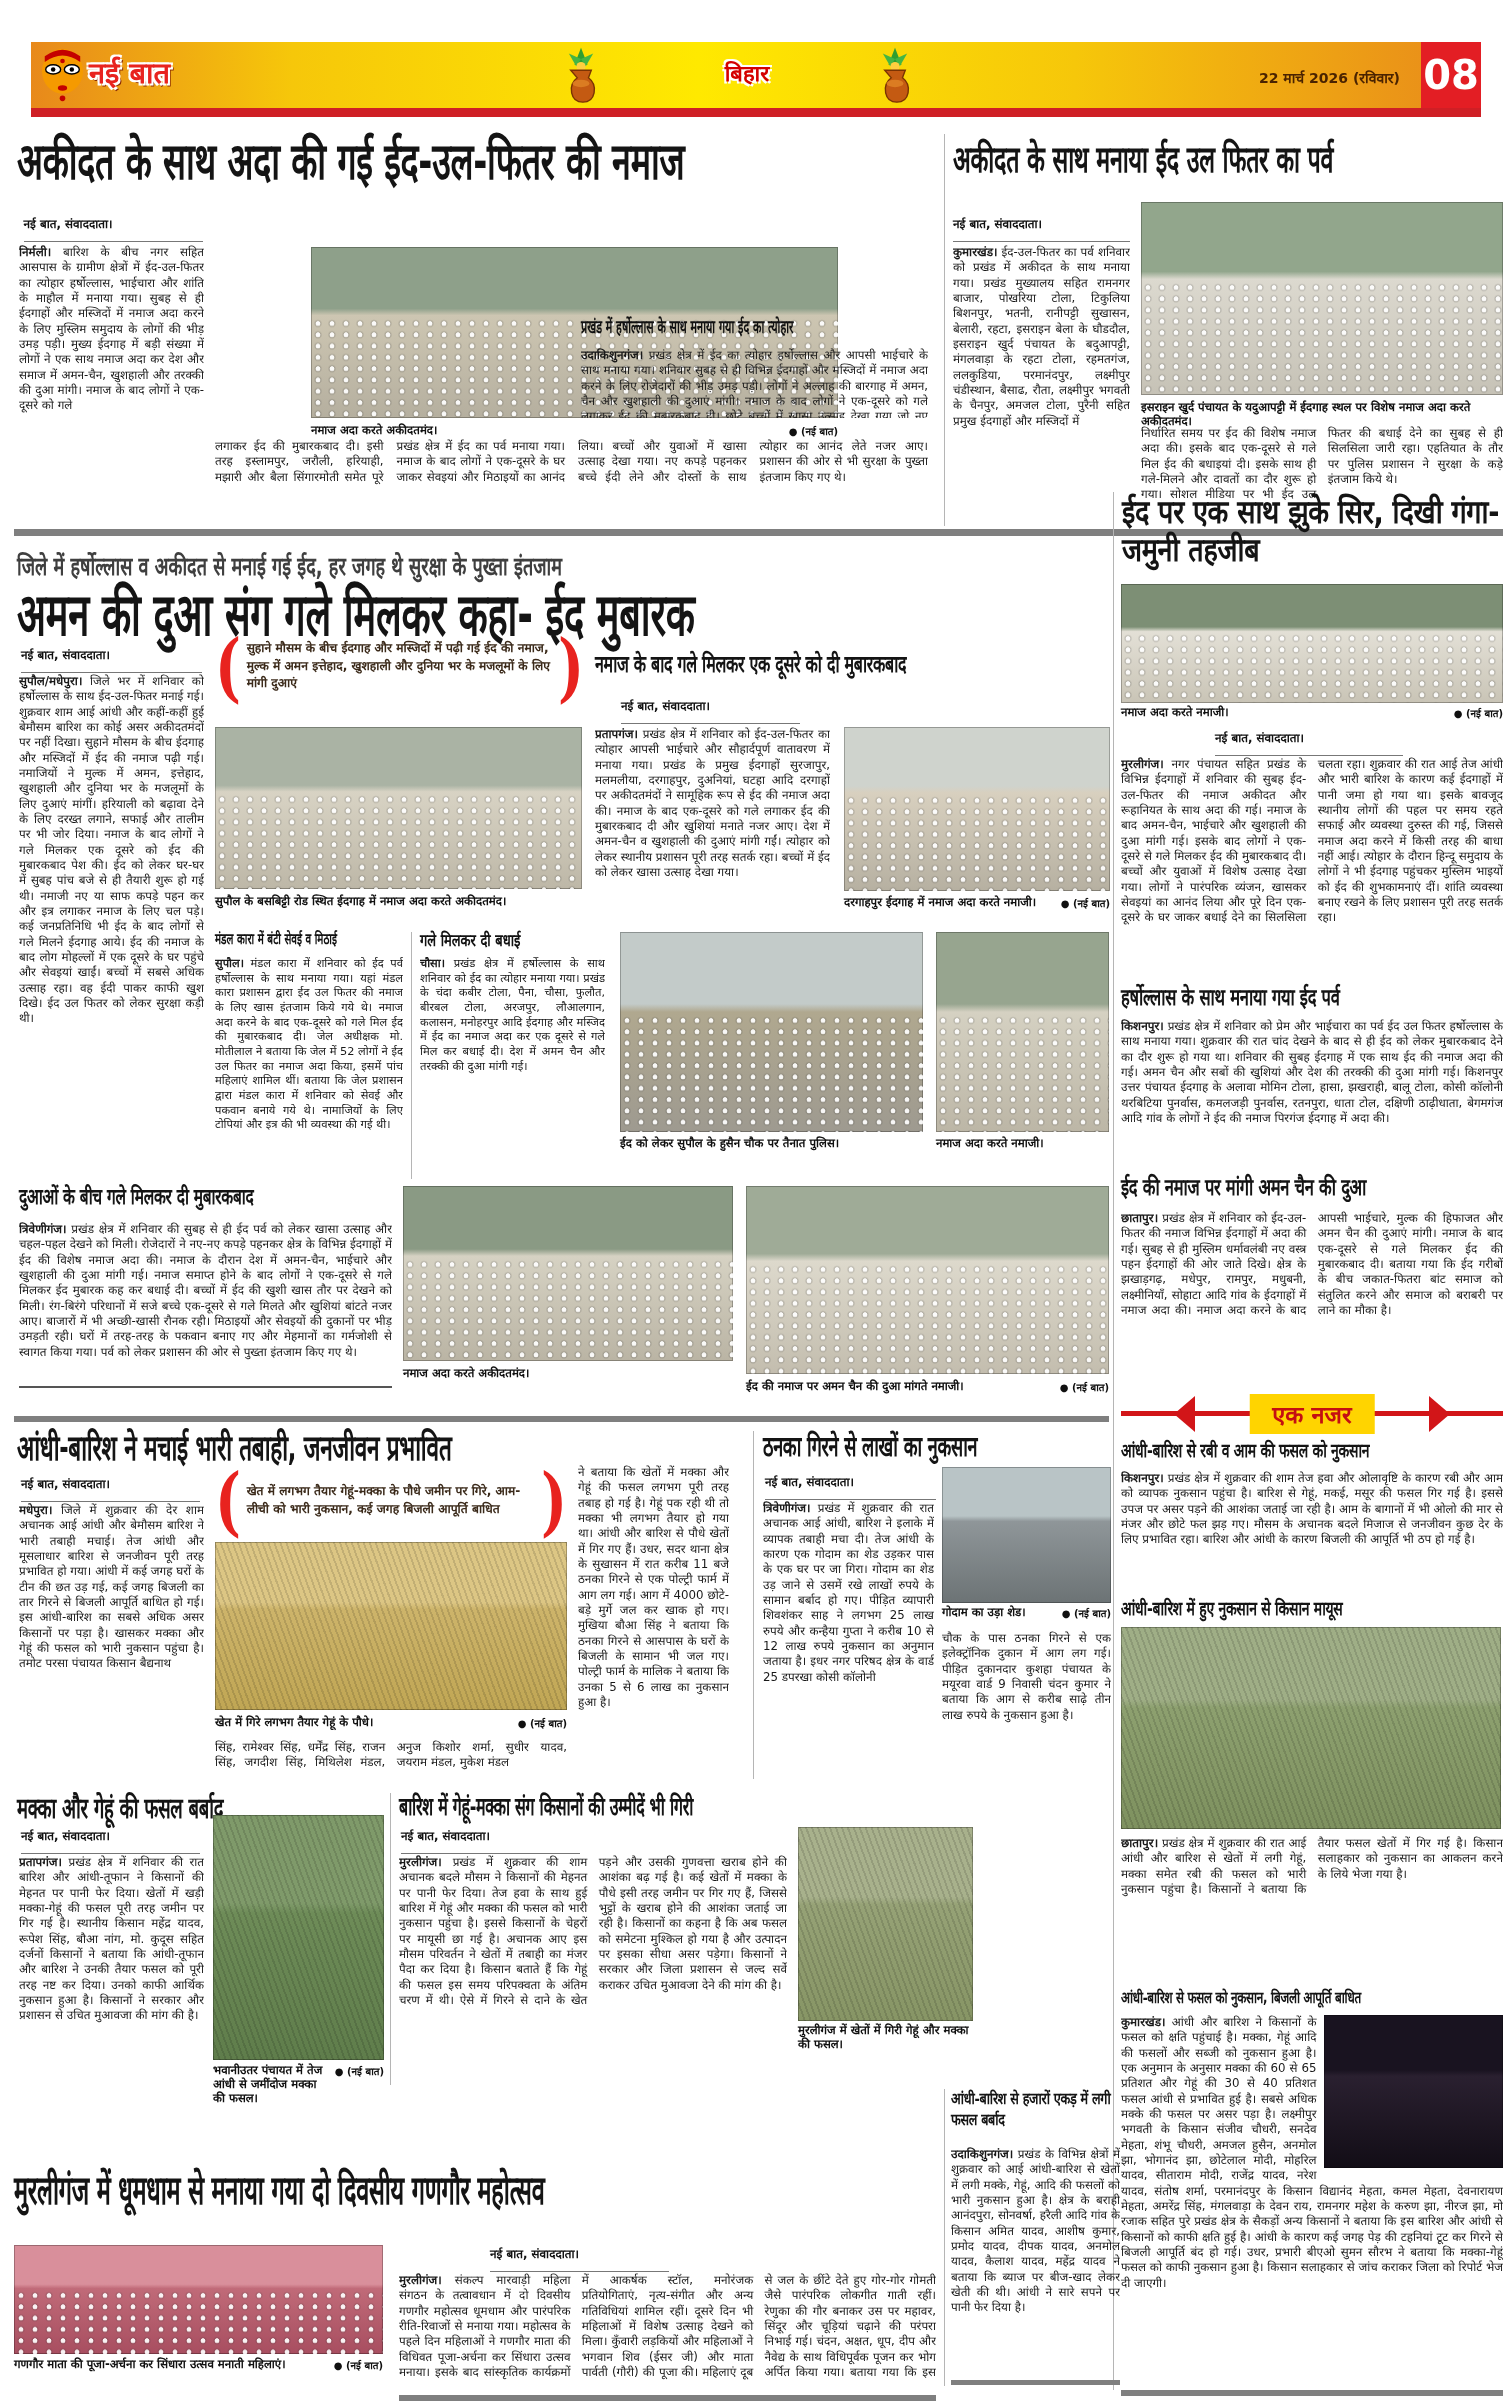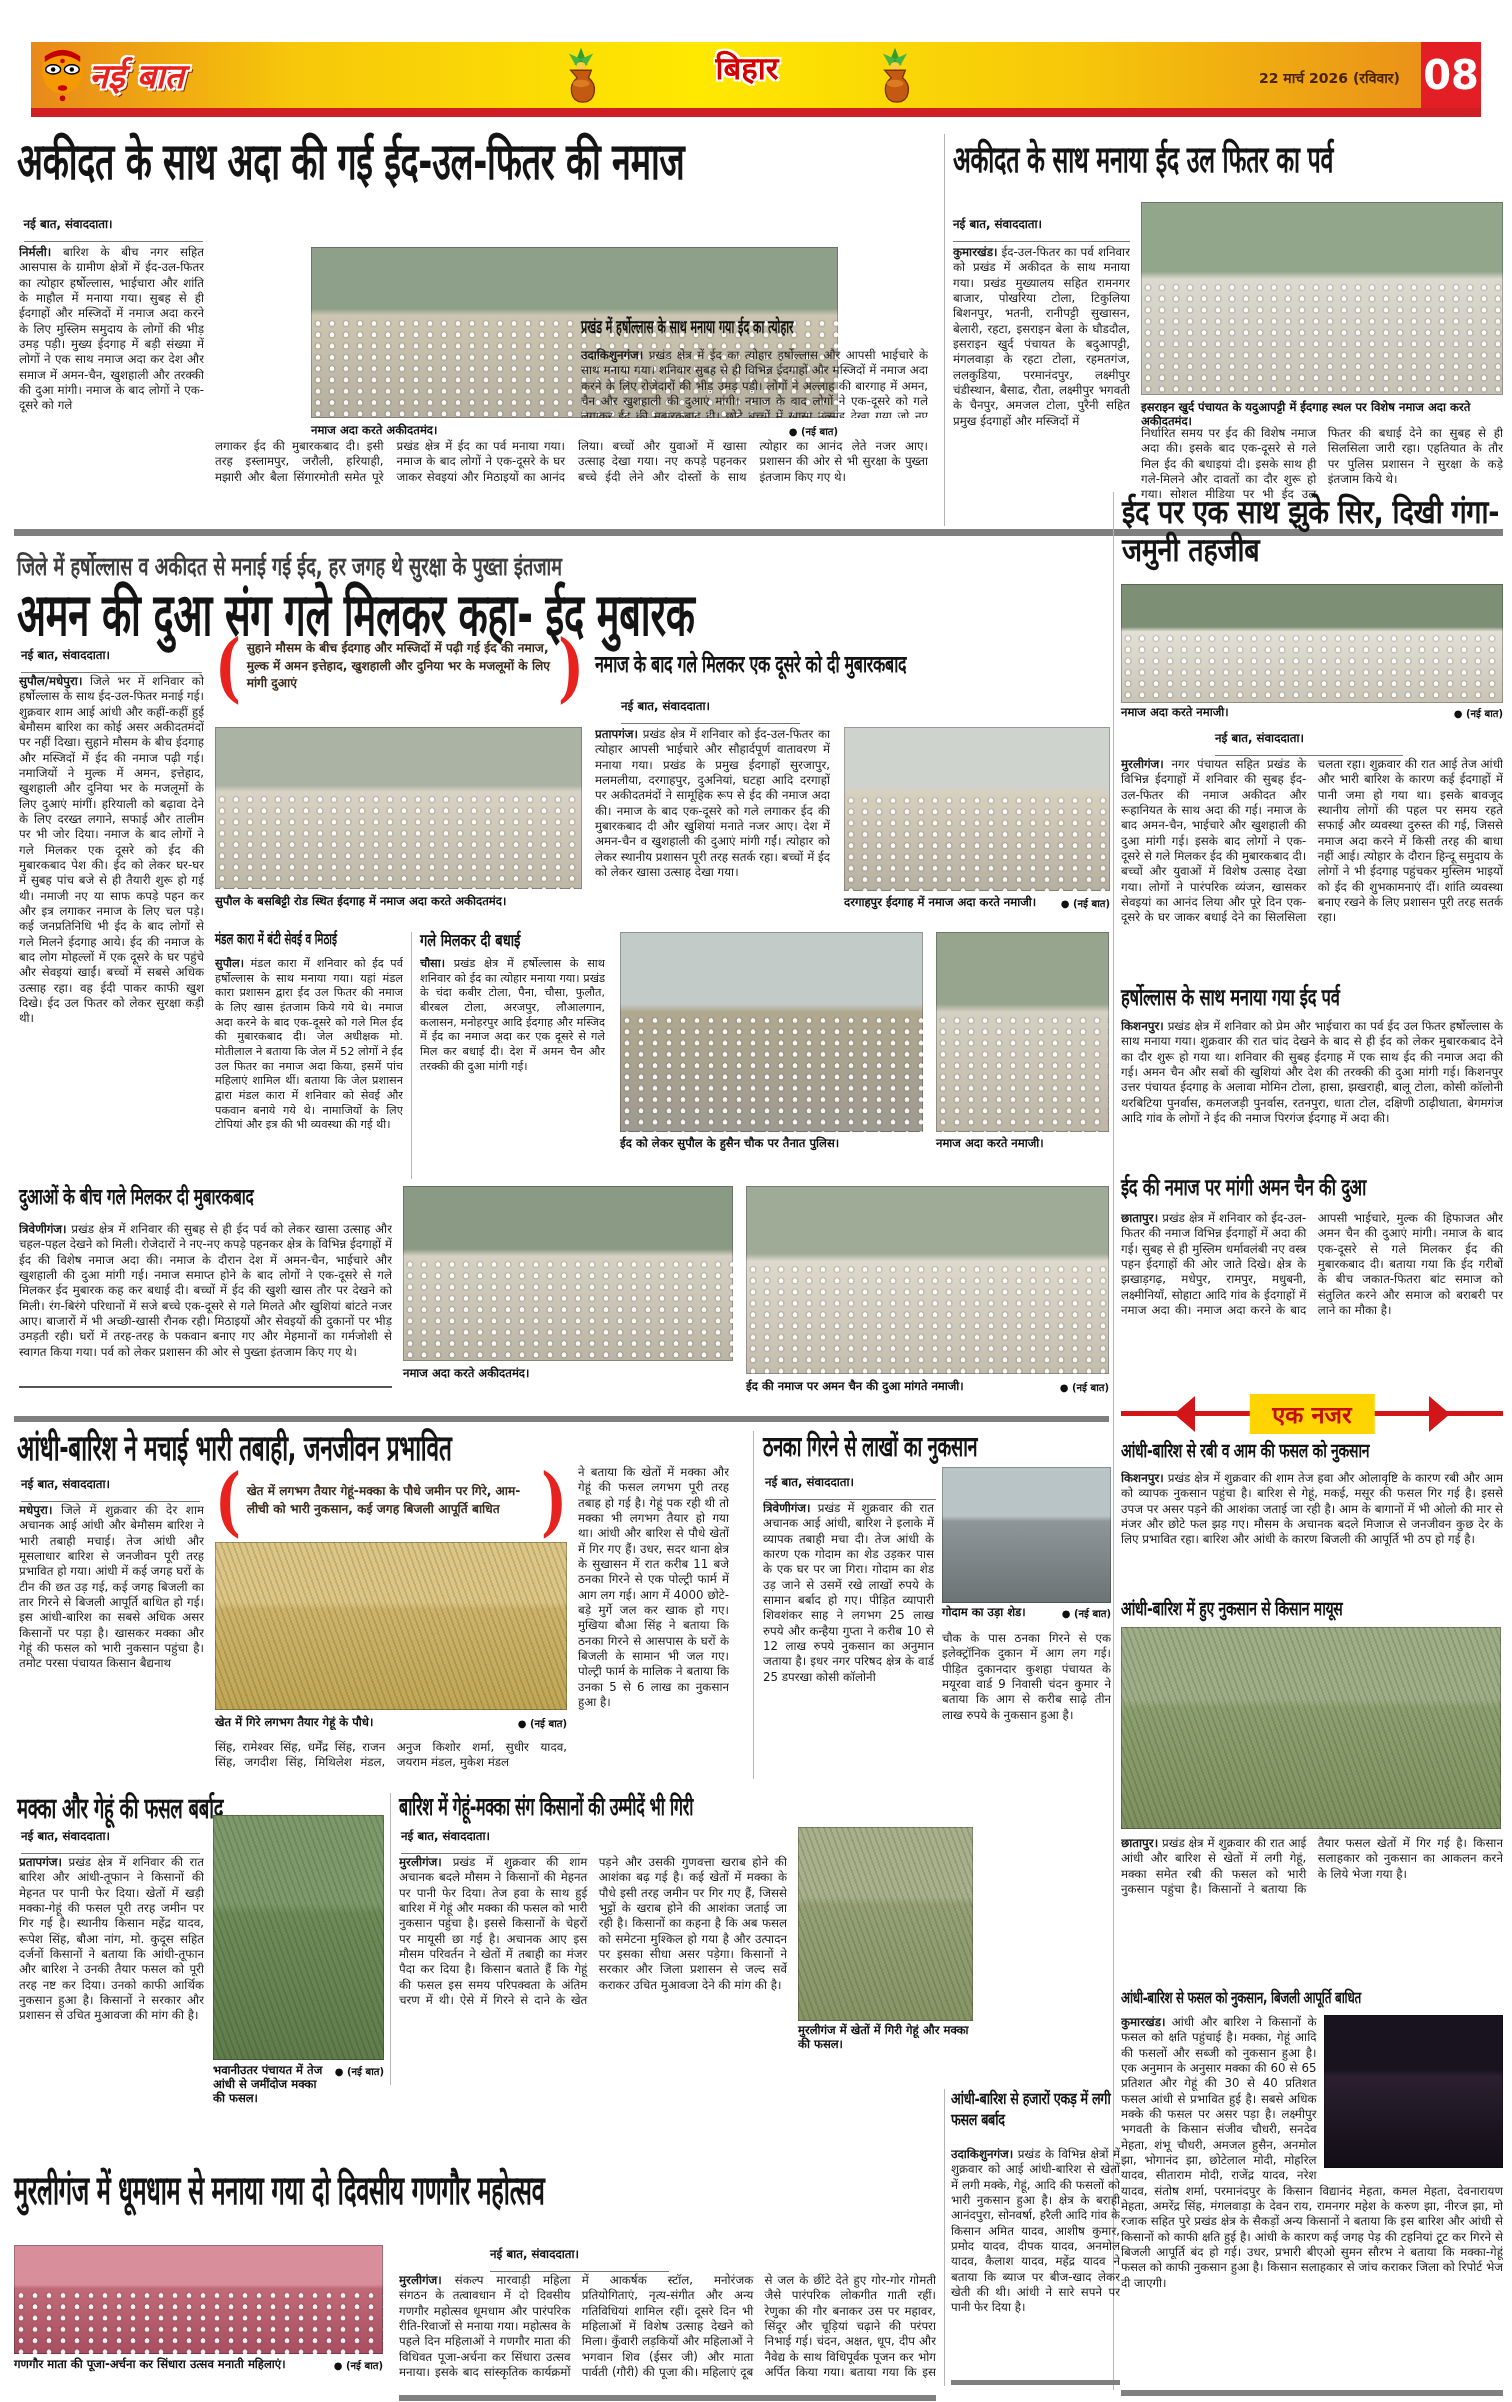--- a/index.html
+++ b/index.html
@@ -2,23 +2,23 @@
 <html style="font-size:15px"><head>
 <meta charset="utf-8">
 <style>
   html,body{margin:0;padding:0;background:#ffffff;}
   #canvas{position:relative;width:1512px;height:2402px;background:#fff;overflow:hidden;
           font-family:"DejaVu Sans",sans-serif;}
   
   .mast{position:absolute;left:31px;top:42px;width:1450px;height:66px;
         background:linear-gradient(90deg,#e8891b 0%,#f6c70a 18%,#ffe900 46%,#f6c70a 72%,#e8891b 100%);}
   .mast-strip{position:absolute;left:31px;top:108px;width:1450px;height:8.5px;background:#cf1f25;}
-  .paper-name{position:absolute;left:58px;top:10.4px;font-size:34px;font-weight:bold;color:#e8231f;
-        text-shadow:-1.9px -1.9px 0 #fff,1.9px -1.9px 0 #fff,-1.9px 1.9px 0 #fff,1.9px 1.9px 0 #fff,2.8px 2.8px 0 #8a2b00;font-style:italic;}
-  .edition{position:absolute;left:603px;top:4px;width:226px;text-align:center;font-size:31px;font-weight:bold;color:#d40000;
+  .paper-name{position:absolute;left:58px;top:10.4px;font-size:29px;font-weight:bold;color:#e8231f;
+        text-shadow:-1.9px -1.9px 0 #fff,1.9px -1.9px 0 #fff,-1.9px 1.9px 0 #fff,1.9px 1.9px 0 #fff,2.8px 2.8px 0 #8a2b00;}
+  .edition{position:absolute;left:603px;top:15px;width:226px;text-align:center;font-size:22px;font-weight:bold;color:#d40000;
         text-shadow:-1.9px -1.9px 0 #fff,1.9px -1.9px 0 #fff,-1.9px 1.9px 0 #fff,1.9px 1.9px 0 #fff;}
   .mdate{position:absolute;right:81px;top:26px;font-size:14px;font-weight:bold;color:#4a2300;}
   .pageno{position:absolute;right:0;top:0;width:60px;height:66px;background:#e31e24;color:#fff;
         font-size:40px;font-weight:bold;display:flex;align-items:center;justify-content:center;}
   
   .hl{position:absolute;font-weight:bold;color:#141414;line-height:1.12;letter-spacing:-0.3px;transform-origin:0 0;}
   .kick{position:absolute;font-weight:bold;color:#3f3f3f;transform-origin:0 0;}
   .byline{position:absolute;font-weight:bold;font-size:11.8px;color:#111;
         border-bottom:0.9px solid #777;padding-bottom:10px;}
   .art{position:absolute;font-size:11.8px;line-height:1.3;text-align:justify;color:#191919;overflow:hidden;}

